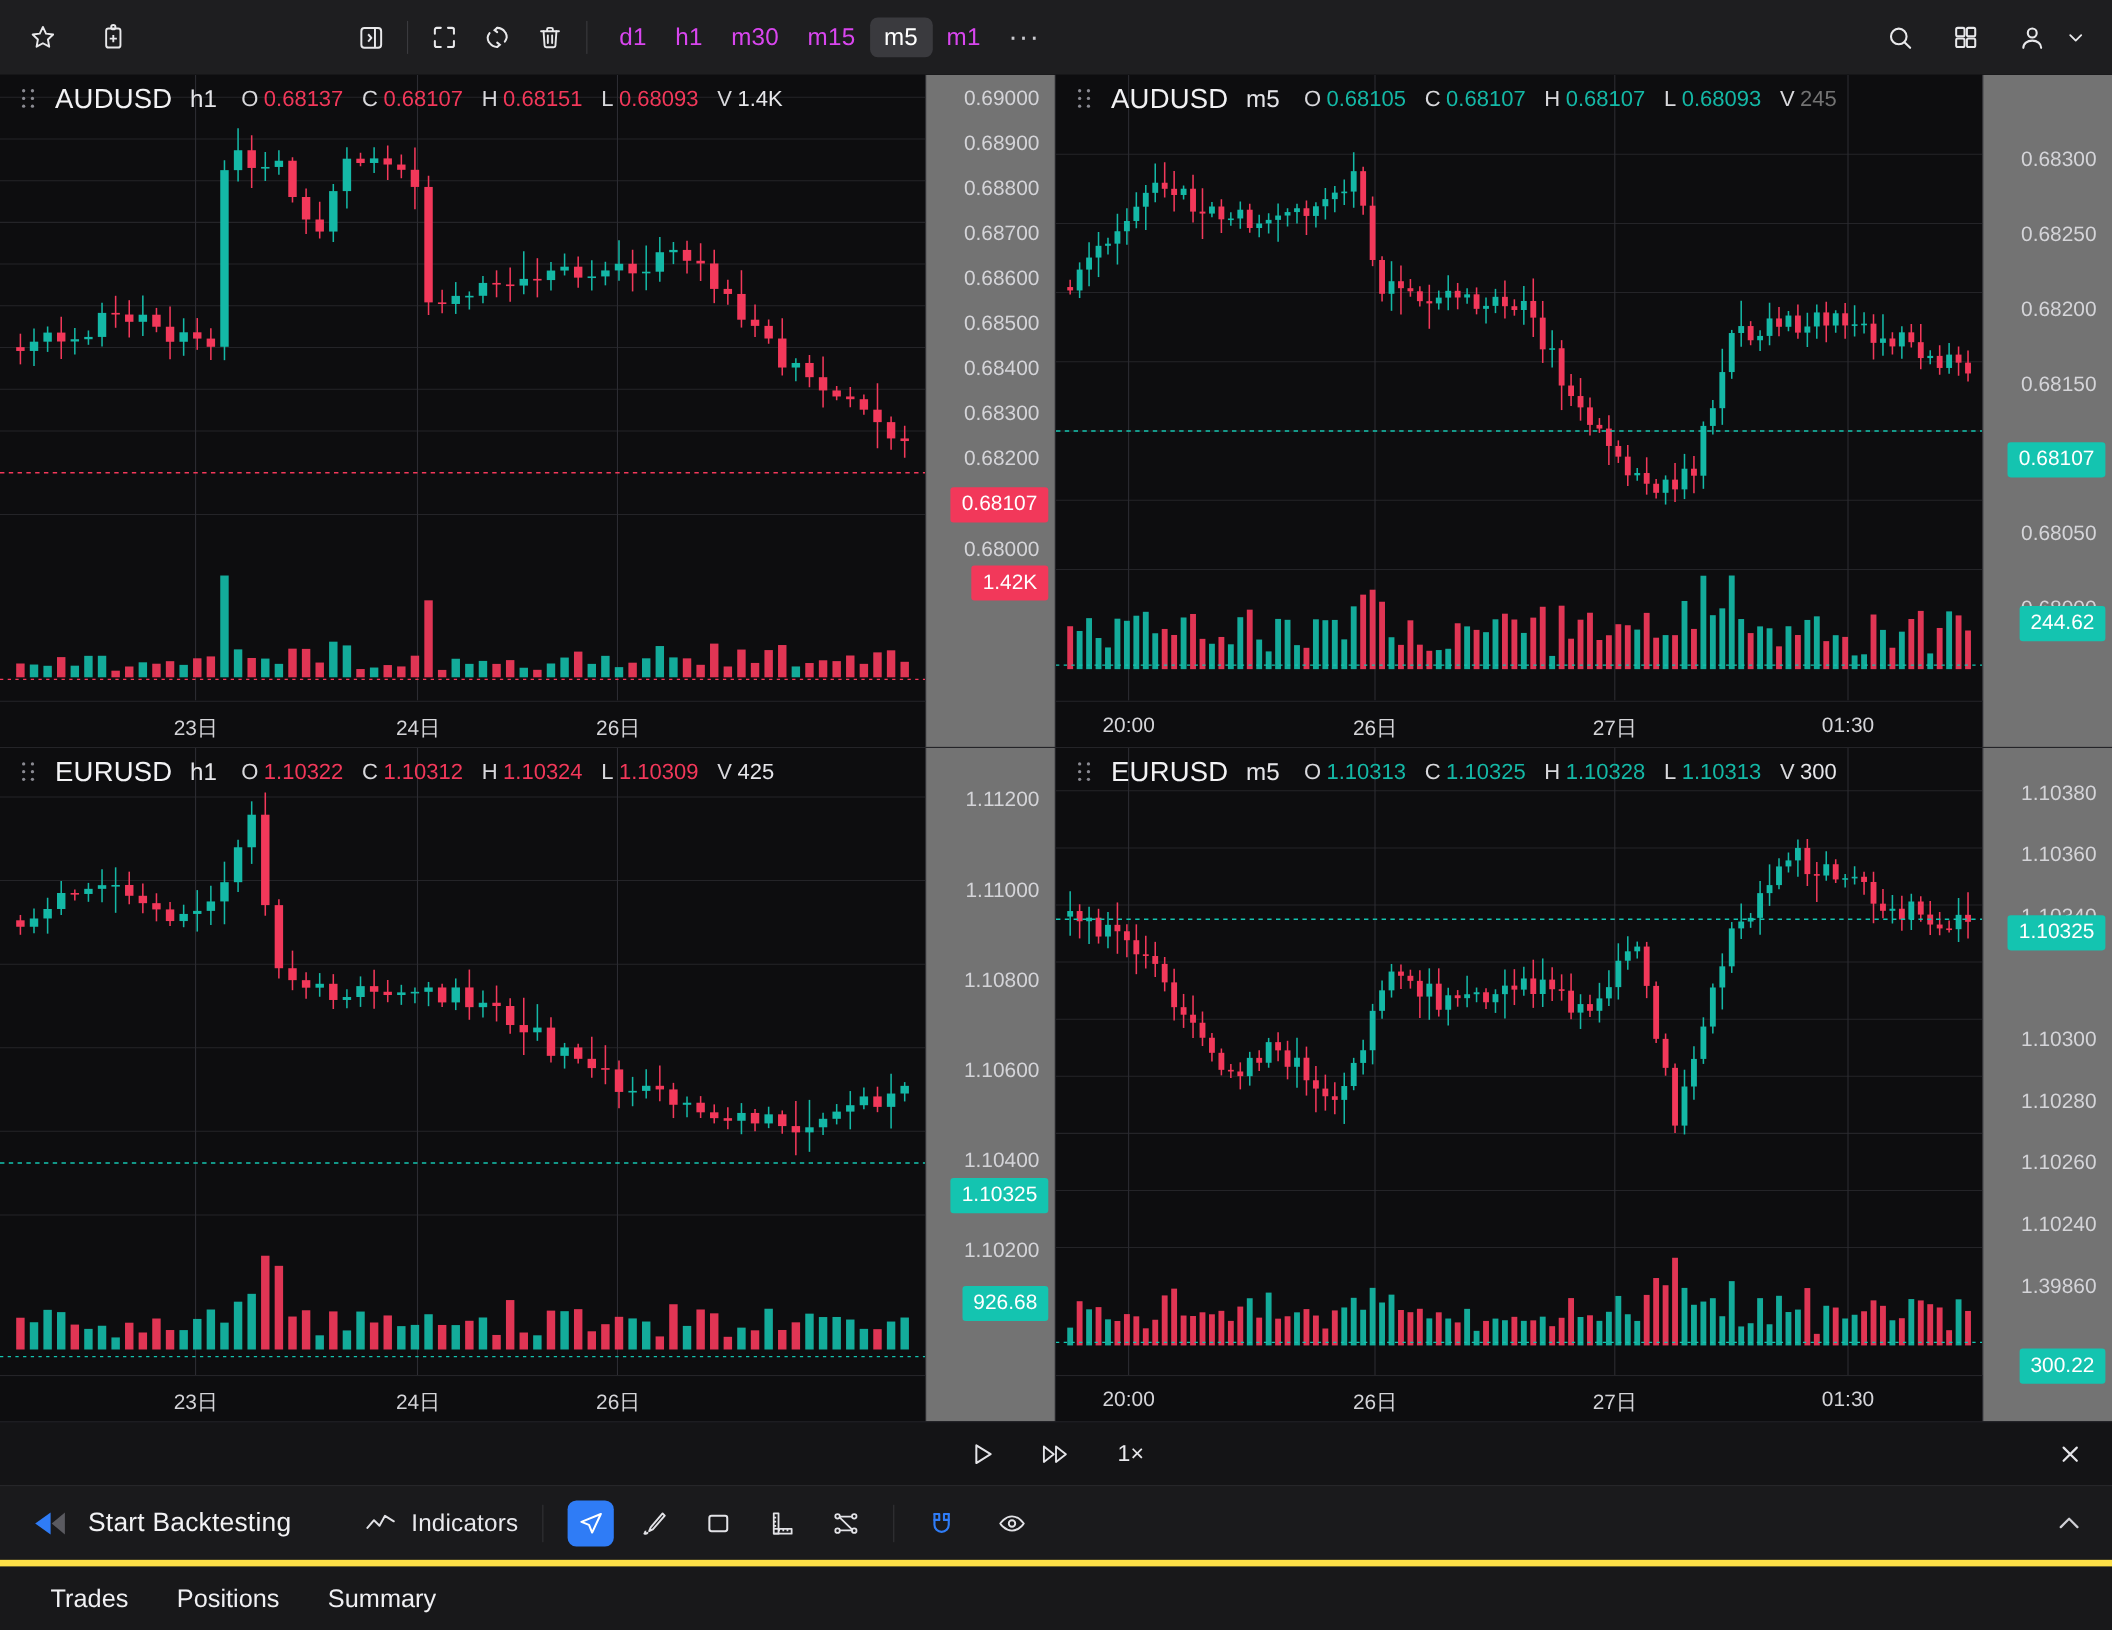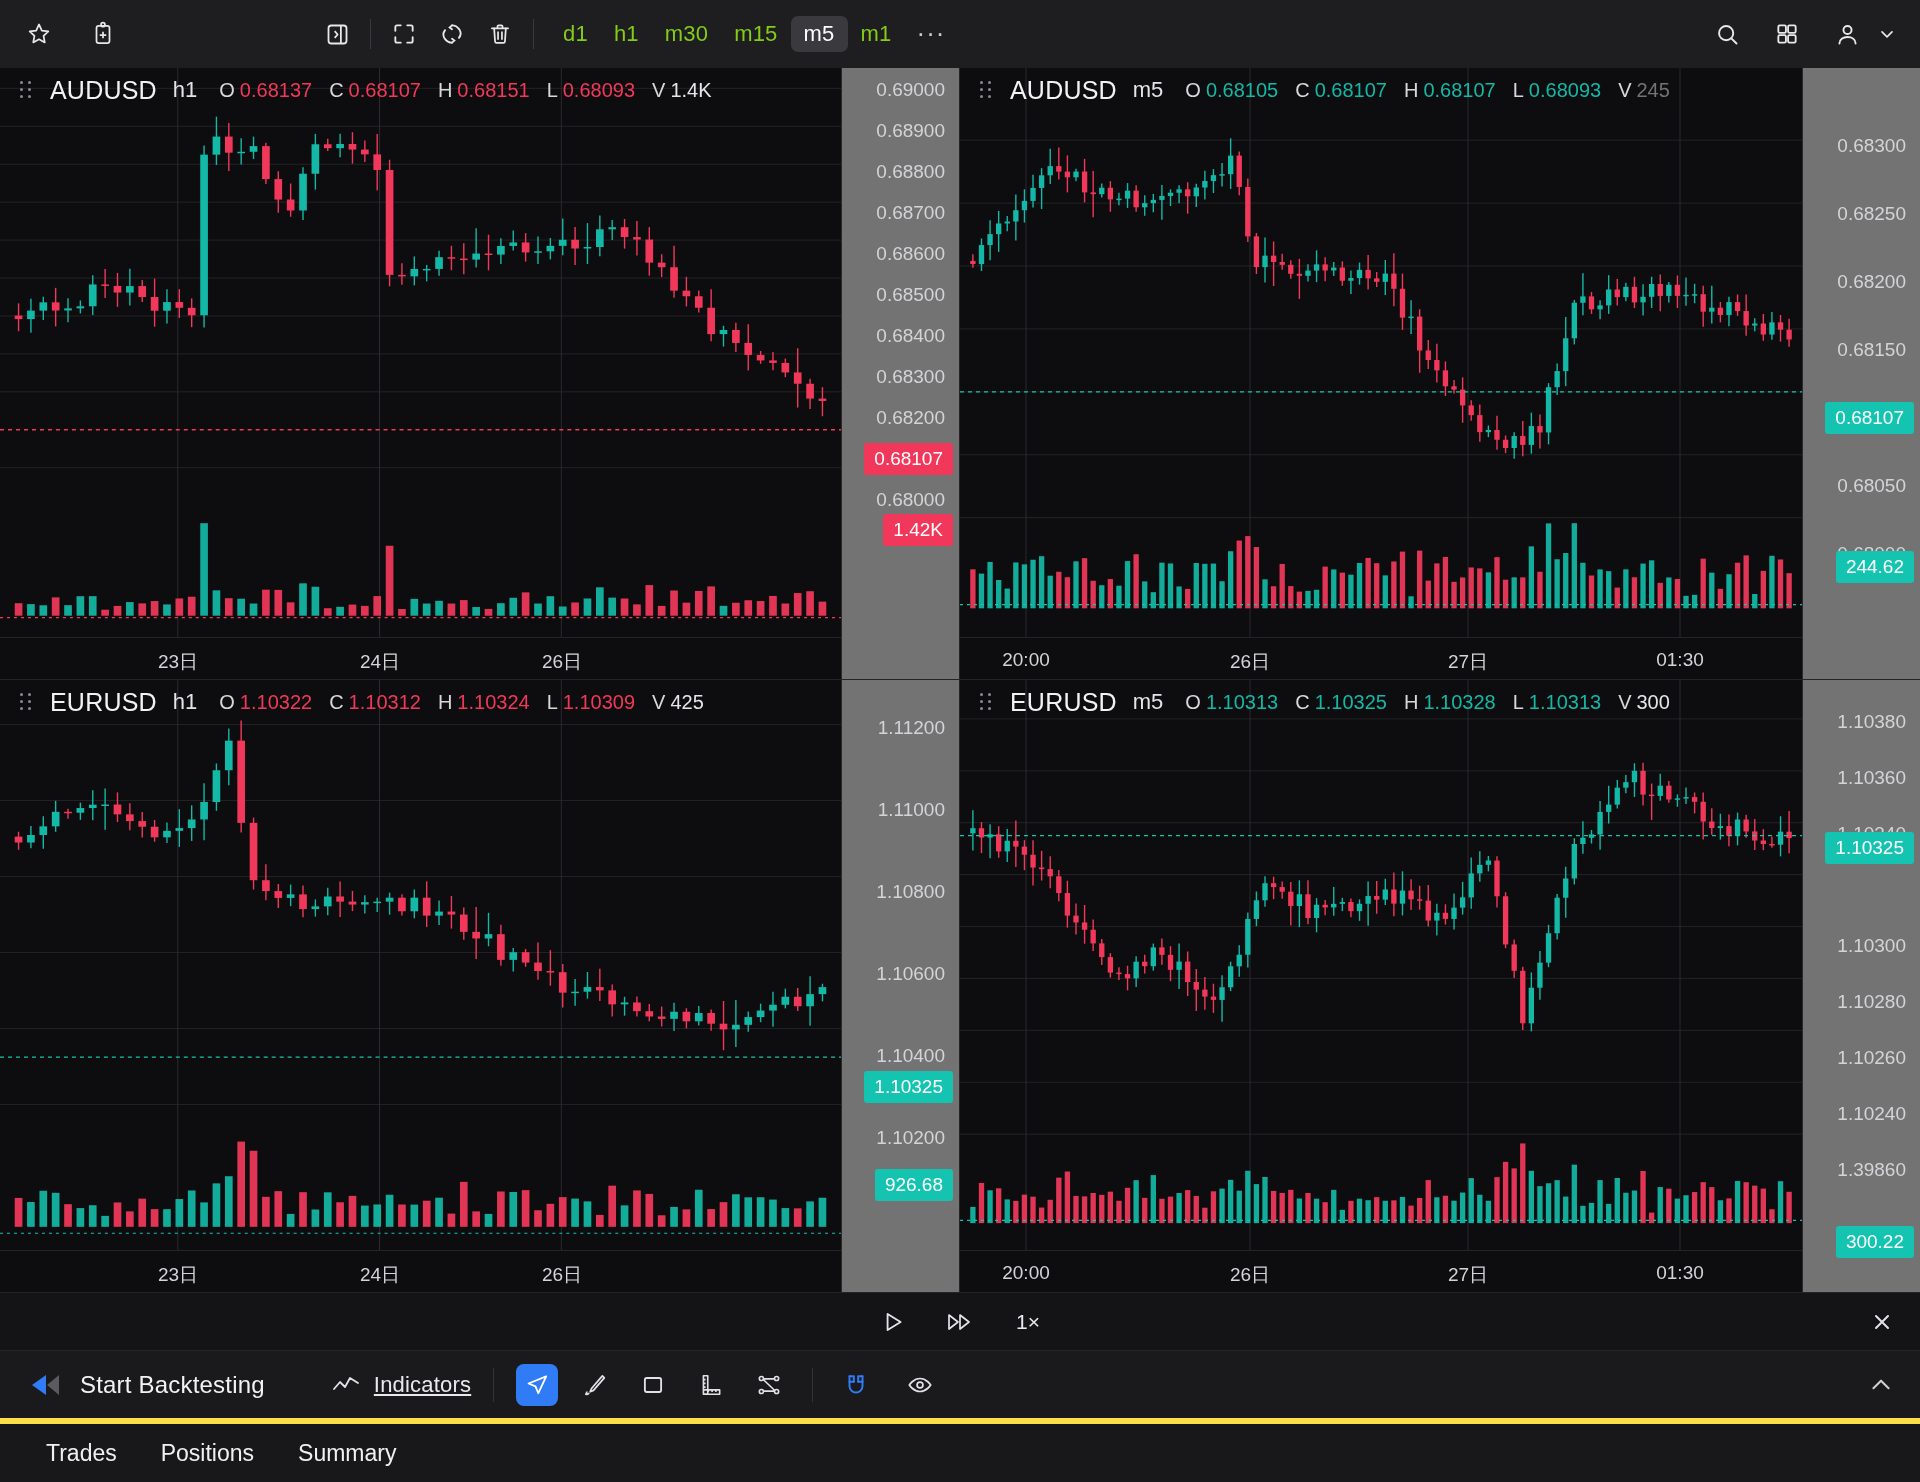--- a/index.html
+++ b/index.html
@@ -24,21 +24,21 @@
   .tb-center { position: absolute; left: 320px; display: flex; align-items: center; gap: 0px; }
   .tb-right { margin-left: auto; display: flex; align-items: center; gap: 26px; }
   .ticon {
     width: 34px; height: 34px;
     display: flex; align-items: center; justify-content: center;
     color: #e8e8ea; cursor: pointer;
   }
   .ticon svg { display:block; }
   .divider { width: 1px; height: 30px; background: #3a3a3e; margin: 0 16px; }
   .tf {
-    font-size: 22px; color: #84cc16;
+    font-size: 22px; color: #d946ef;
     padding: 7px 13px; border-radius: 7px;
     cursor: pointer; line-height: 1; letter-spacing: .2px;
   }
   .tf.active { background: #3a3a3e; color: #ffffff; font-weight: 500; }
   .dots { font-size: 26px; color: #c9c9ce; padding: 0 12px; cursor: pointer; letter-spacing:1px; line-height: 0.6;}
 
   
   .grid {
     flex: 1; display: grid;
     grid-template-columns: 960px 960px;
@@ -125,21 +125,21 @@
   
   .toolbar2 {
     height: 68px; min-height: 68px;
     background: #1a1a1c;
     display: flex; align-items: center;
     padding: 0 26px; gap: 0;
     border-top: 1px solid #262629;
   }
   .bt-group { display: flex; align-items: center; gap: 14px; }
   .bt-label { font-size: 24px; color: #f2f2f4; letter-spacing: .2px; }
-  .bt-label.sm { font-size: 22px; color: #e9e9ed; text-decoration: underline; }
+  .bt-label.sm { font-size: 22px; color: #e9e9ed; }
   .vdiv { width: 1px; height: 34px; background: #323236; margin: 0 22px; }
   .tool {
     width: 42px; height: 42px; border-radius: 8px;
     display: flex; align-items: center; justify-content: center;
     color: #e2e2e6; cursor: pointer;
   }
   .tool.active { background: #2f7cf6; color: #ffffff; }
   .tool.magnet { color: #2f7cf6; }
   .grow { flex: 1; }
   .chev-up { color: #cfcfd4; cursor: pointer; display:flex;}

